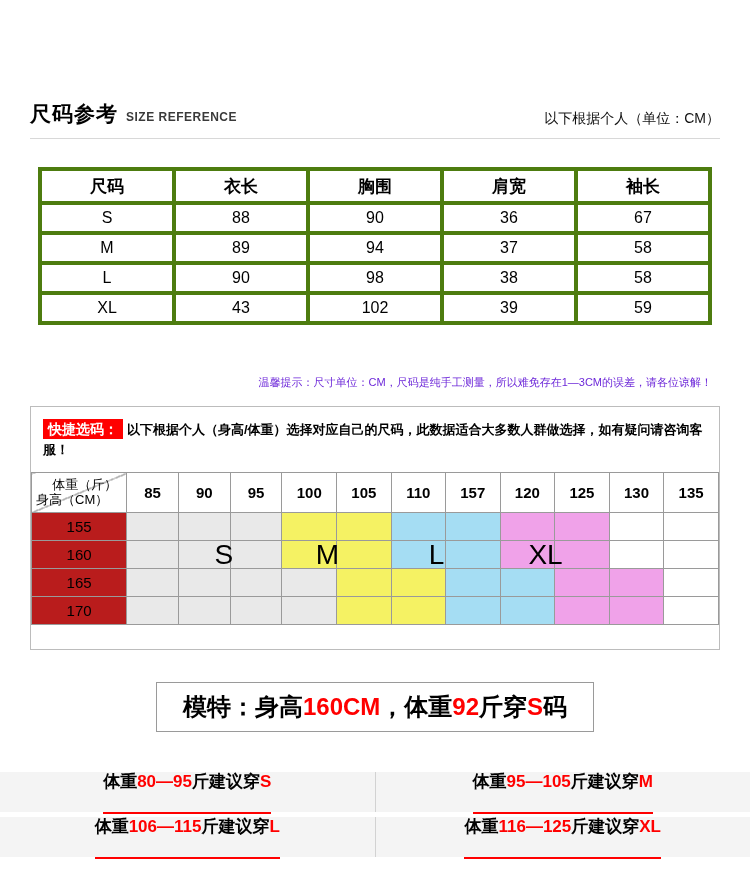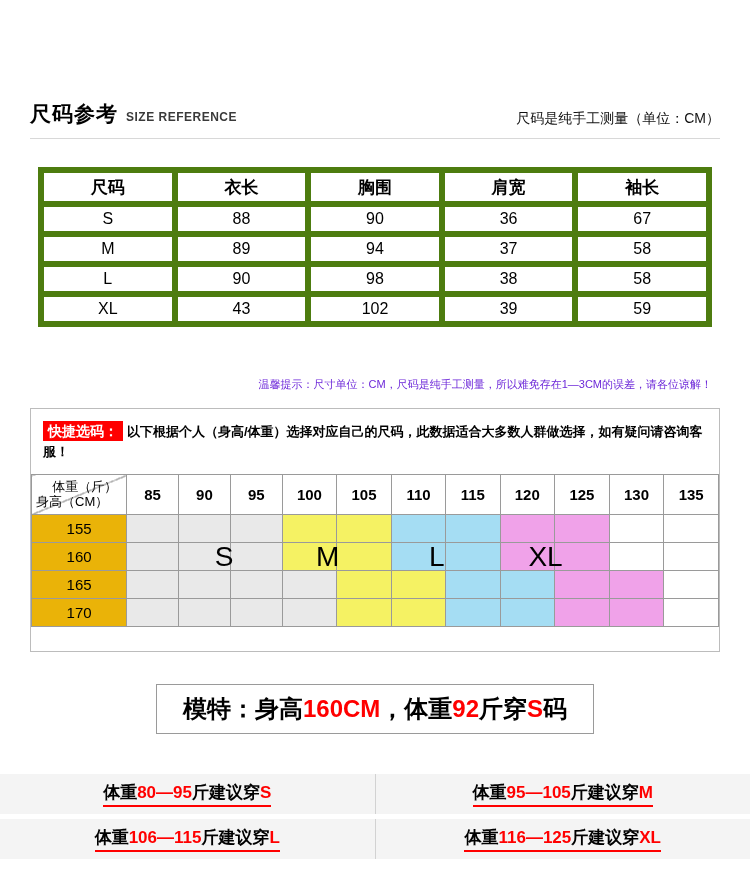--- a/index.html
+++ b/index.html
@@ -10,67 +10,67 @@
   }
   
   .header-row { display: flex; justify-content: space-between; align-items: flex-end; margin: 100px 30px 0 30px; }
   .title-cn { font-size: 21px; font-weight: 700; letter-spacing: 1px; }
   .title-en { font-size: 12px; font-weight: 700; color: #3a3a3a; margin-left: 8px; letter-spacing: .5px; }
   .right-note { font-size: 14px; color: #111; }
   .rule { border-top: 1px solid #d8d8d8; margin: 10px 30px 0 30px; }
 
   
   .size-table { width: 674px; margin: 28px auto 0 auto; border-collapse: collapse; table-layout: fixed; text-align: center; }
-  .size-table th, .size-table td { border: 6px solid #4d7c0f; }
+  .size-table th, .size-table td { border: 4px solid #4d7c0f; }
   .size-table th { height: 34px; font-size: 17px; font-weight: 700; }
   .size-table td { height: 30px; font-size: 16px; font-weight: 400; }
 
   
   .tip { margin: 50px 38px 0 38px; text-align: right; color: #6d28d9; font-size: 11px; }
 
   
   .qs-box { margin: 16px 30px 0 30px; border: 1px solid #bcbcbc; padding: 12px 0 24px 0; }
   .qs-head { margin: 0 12px; font-size: 13px; font-weight: 700; line-height: 20px; }
   .qs-label { background: #ff0000; color: #fff; font-size: 14px; font-weight: 700; padding: 2px 5px; margin-right: 4px; }
   .qs-table { margin: 12px auto 0 auto; border-collapse: collapse; table-layout: fixed; }
   .qs-table th, .qs-table td { border: 1px solid #9a9a9a; text-align: center; padding: 0; }
   .qs-corner { width: 130px; height: 40px; position: relative; font-weight: 400; font-size: 13px;
     background: linear-gradient(to bottom right, #fff calc(50% - 0.6px), #9a9a9a calc(50% - 0.6px), #9a9a9a calc(50% + 0.6px), #fff calc(50% + 0.6px)); }
   .qs-corner .corner-top { position: absolute; top: 3px; right: 9px; }
   .qs-corner .corner-bottom { position: absolute; bottom: 3px; left: 4px; }
   .qs-weight { width: 69px; height: 40px; font-size: 15px; font-weight: 700; }
-  .qs-height { height: 28px; font-size: 15px; font-weight: 400; background: #eab308; }
+  .qs-height { height: 28px; font-size: 15px; font-weight: 400; background: #b91c1c; }
   .qs-cell { position: relative; }
   .qs-letter { position: absolute; left: 0; top: 0; height: 100%; display: flex; align-items: center; justify-content: center;
     font-size: 28px; font-weight: 400; color: #000; z-index: 2; line-height: 1; }
 
   
   .model-wrap { text-align: center; margin-top: 32px; }
   .model-box { display: inline-block; border: 1px solid #9a9a9a; padding: 8px 26px; font-size: 24px; font-weight: 700; }
 
   
   .rec-section { margin-top: 40px; }
   .rec-band { display: flex; background: #f4f4f4; height: 40px; margin-bottom: 5px; }
   .rec-item { flex: 1; display: flex; align-items: center; justify-content: center; font-size: 17px; font-weight: 700; }
   .rec-item.divider { border-right: 1px solid #d2d2d2; }
-  .rec-text { border-bottom: 2px solid #ff0000; padding-bottom: 1px; }
+  .rec-text { border-bottom: 2px solid #ff0000; padding-bottom: 19px; }
 
   
   .footnote { margin: 16px 30px 0 30px; color: #ff0000; font-size: 17px; font-weight: 700; }
 
   .red { color: #ff0000; }
 </style>
 </head>
 <body>
 
 <div class="header-row">
   <div>
     <span class="title-cn">尺码参考</span><span class="title-en">SIZE REFERENCE</span>
   </div>
-  <div class="right-note">尺码是纯手工测量（单位：CM）</div>
+  <div class="right-note">以下根据个人（单位：CM）</div>
 </div>
 <div class="rule"></div>
 
 <table class="size-table">
   <thead>
     <tr>
       <th>尺码</th>
       <th>衣长</th>
       <th>胸围</th>
       <th>肩宽</th>
@@ -121,21 +121,21 @@
         <th class="qs-corner">
           <span class="corner-top">体重（斤）</span>
           <span class="corner-bottom">身高（CM）</span>
         </th>
         <th class="qs-weight">85</th>
         <th class="qs-weight">90</th>
         <th class="qs-weight">95</th>
         <th class="qs-weight">100</th>
         <th class="qs-weight">105</th>
         <th class="qs-weight">110</th>
-        <th class="qs-weight">115</th>
+        <th class="qs-weight">157</th>
         <th class="qs-weight">120</th>
         <th class="qs-weight">125</th>
         <th class="qs-weight">130</th>
         <th class="qs-weight">135</th>
       </tr>
     </thead>
     <tbody>
         <tr>
           <td class="qs-height">155</td>
           <td class="qs-cell qs-height" style="background: rgb(233, 233, 233);"></td>

